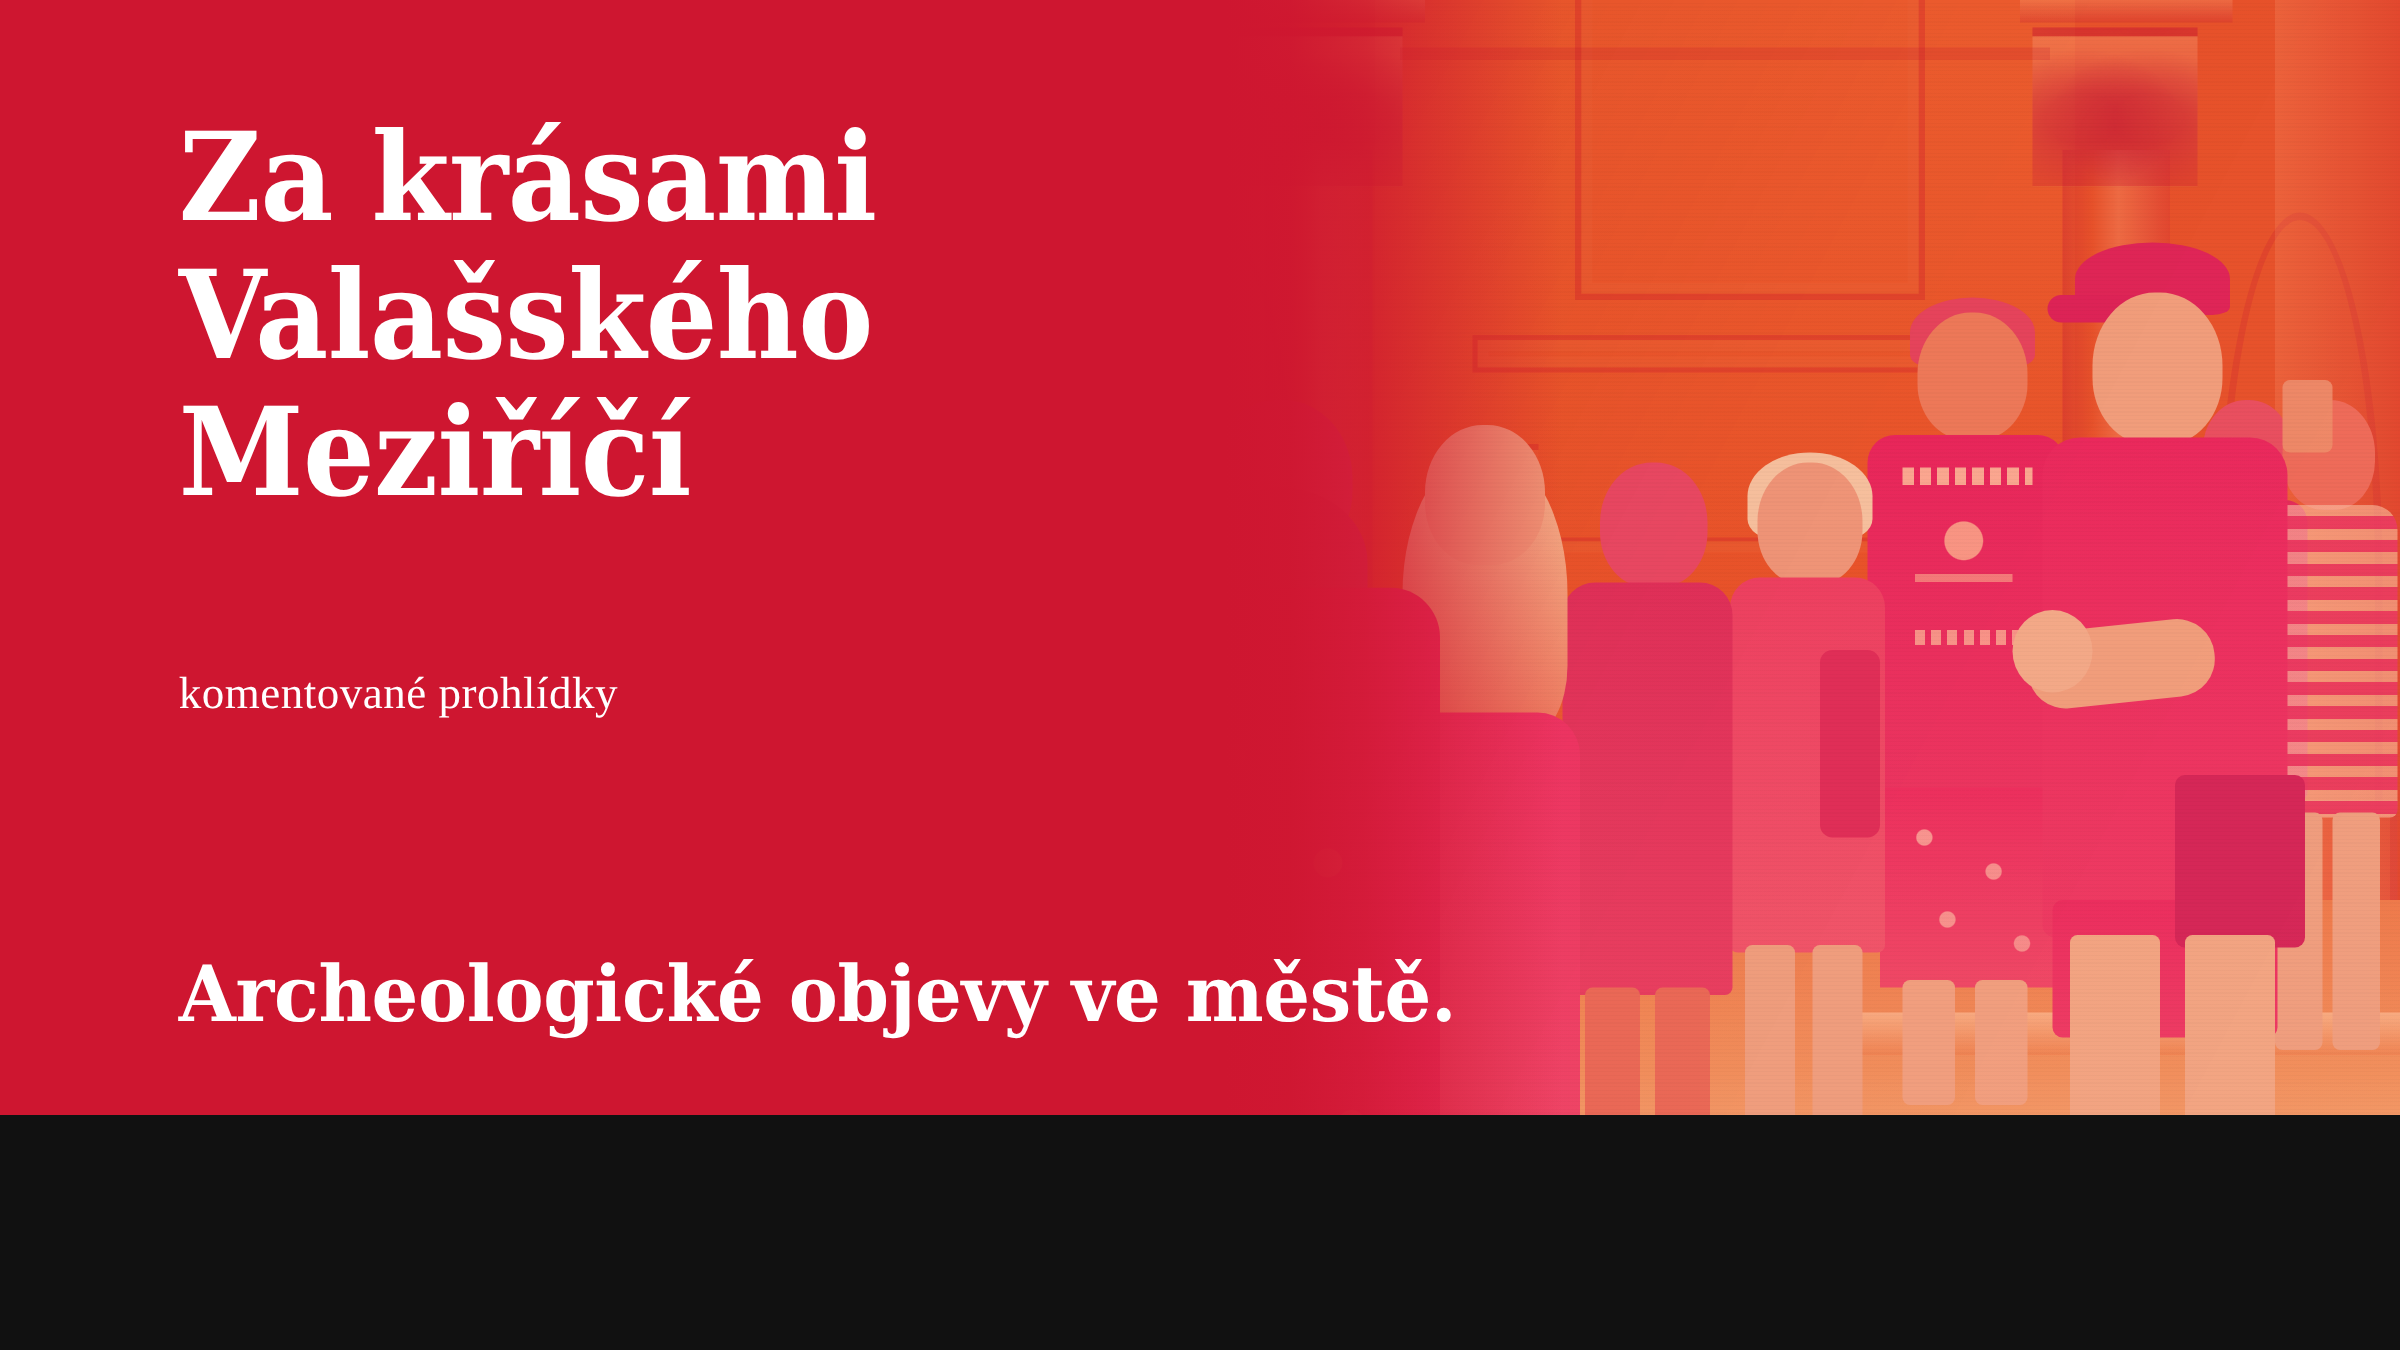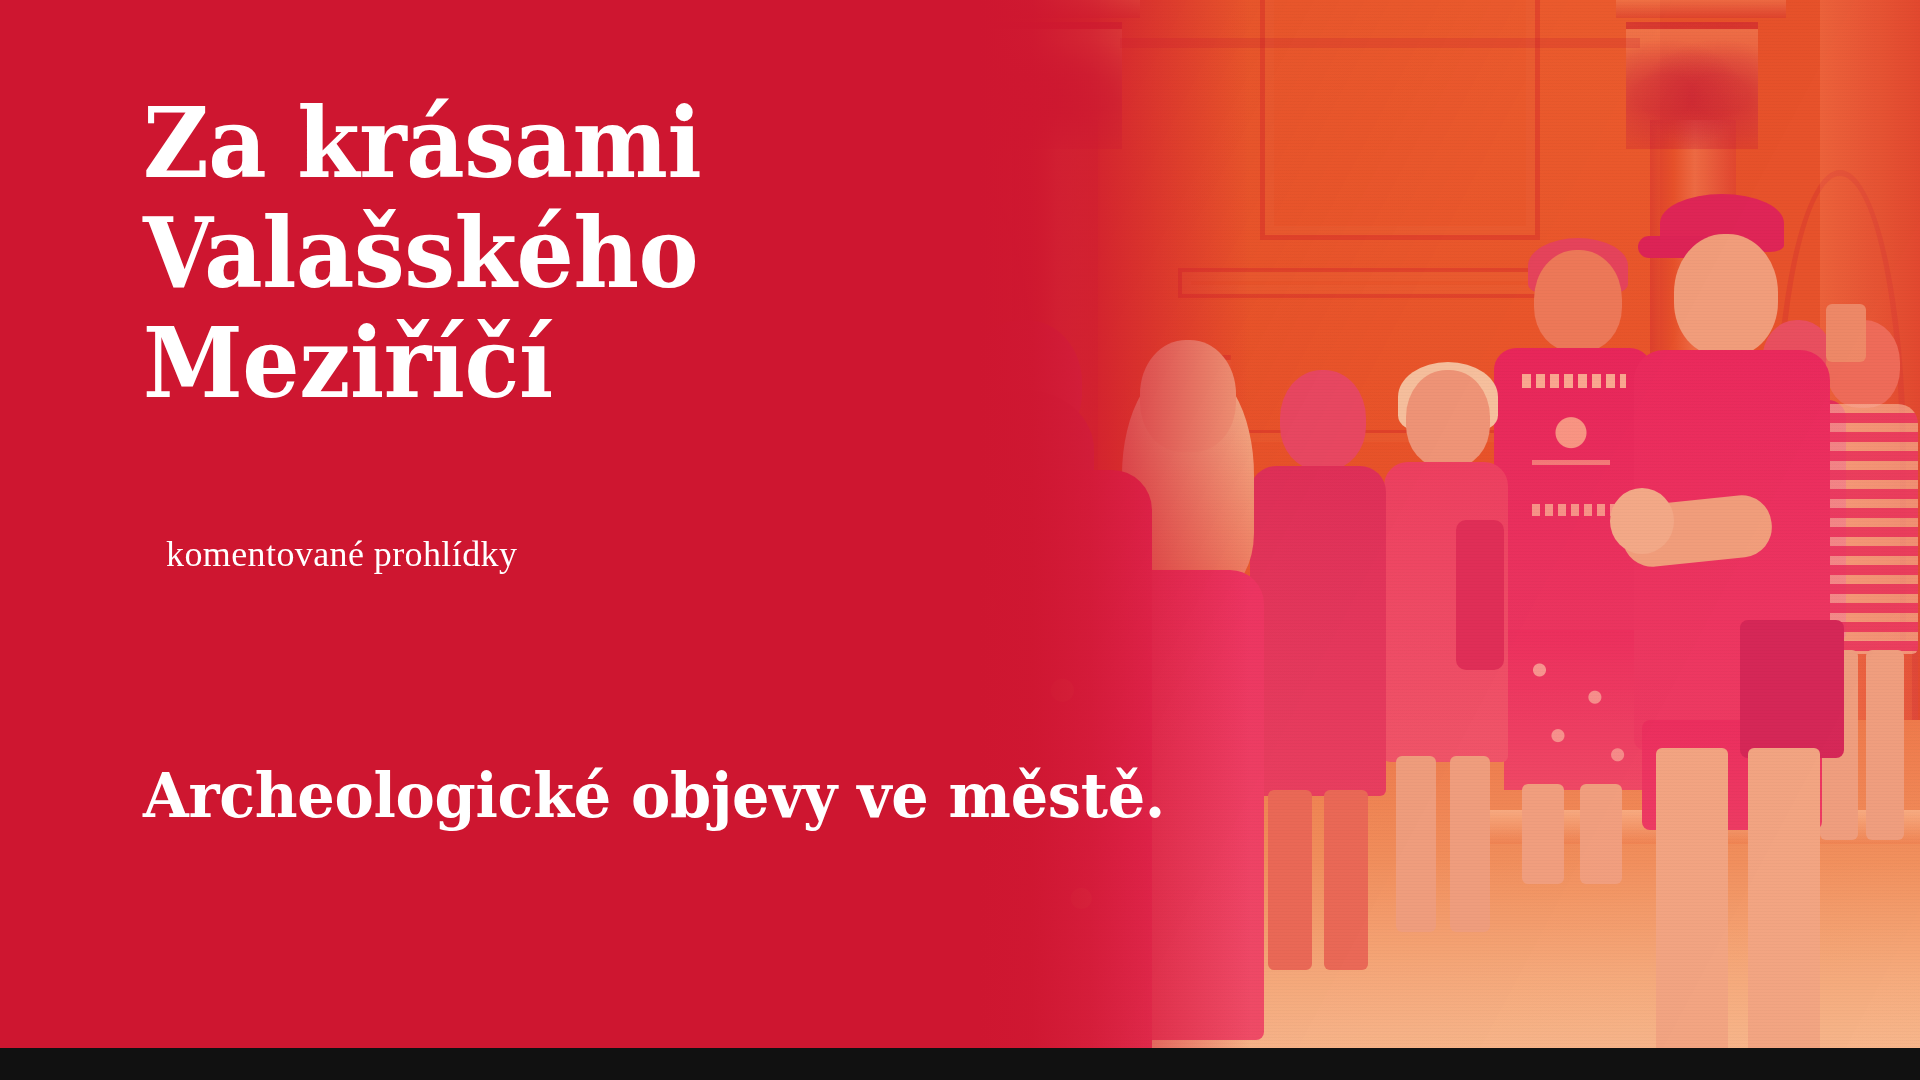--- a/index.html
+++ b/index.html
@@ -3,21 +3,21 @@
 <meta charset="utf-8">
 <style>
   html, body {
     margin: 0;
     padding: 0;
     background: #111;
   }
   #poster {
     position: relative;
     width: 1920px;
-    height: 1048px;
+    height: 892px;
     overflow: hidden;
     background: #CE1630;
     font-family: "Liberation Serif", "DejaVu Serif", serif;
     -webkit-font-smoothing: antialiased;
   }
 
   
   #photo-panel {
     position: absolute;
     top: 0;
@@ -276,21 +276,20 @@
 
   .kicker {
     position: absolute;
     left: 143px;
     top: 533px;
     color: #FFFFFF;
     font-family: "Liberation Serif", "DejaVu Serif", serif;
     font-weight: 400;
     font-size: 36px;
     letter-spacing: 0.4px;
-    margin-left: 23px;
   }
 
   .lecture-title {
     position: absolute;
     left: 143px;
     top: 765px;
     color: #FFFFFF;
     font-family: "DejaVu Serif", "Liberation Serif", serif;
     font-weight: 700;
     font-size: 62px;

